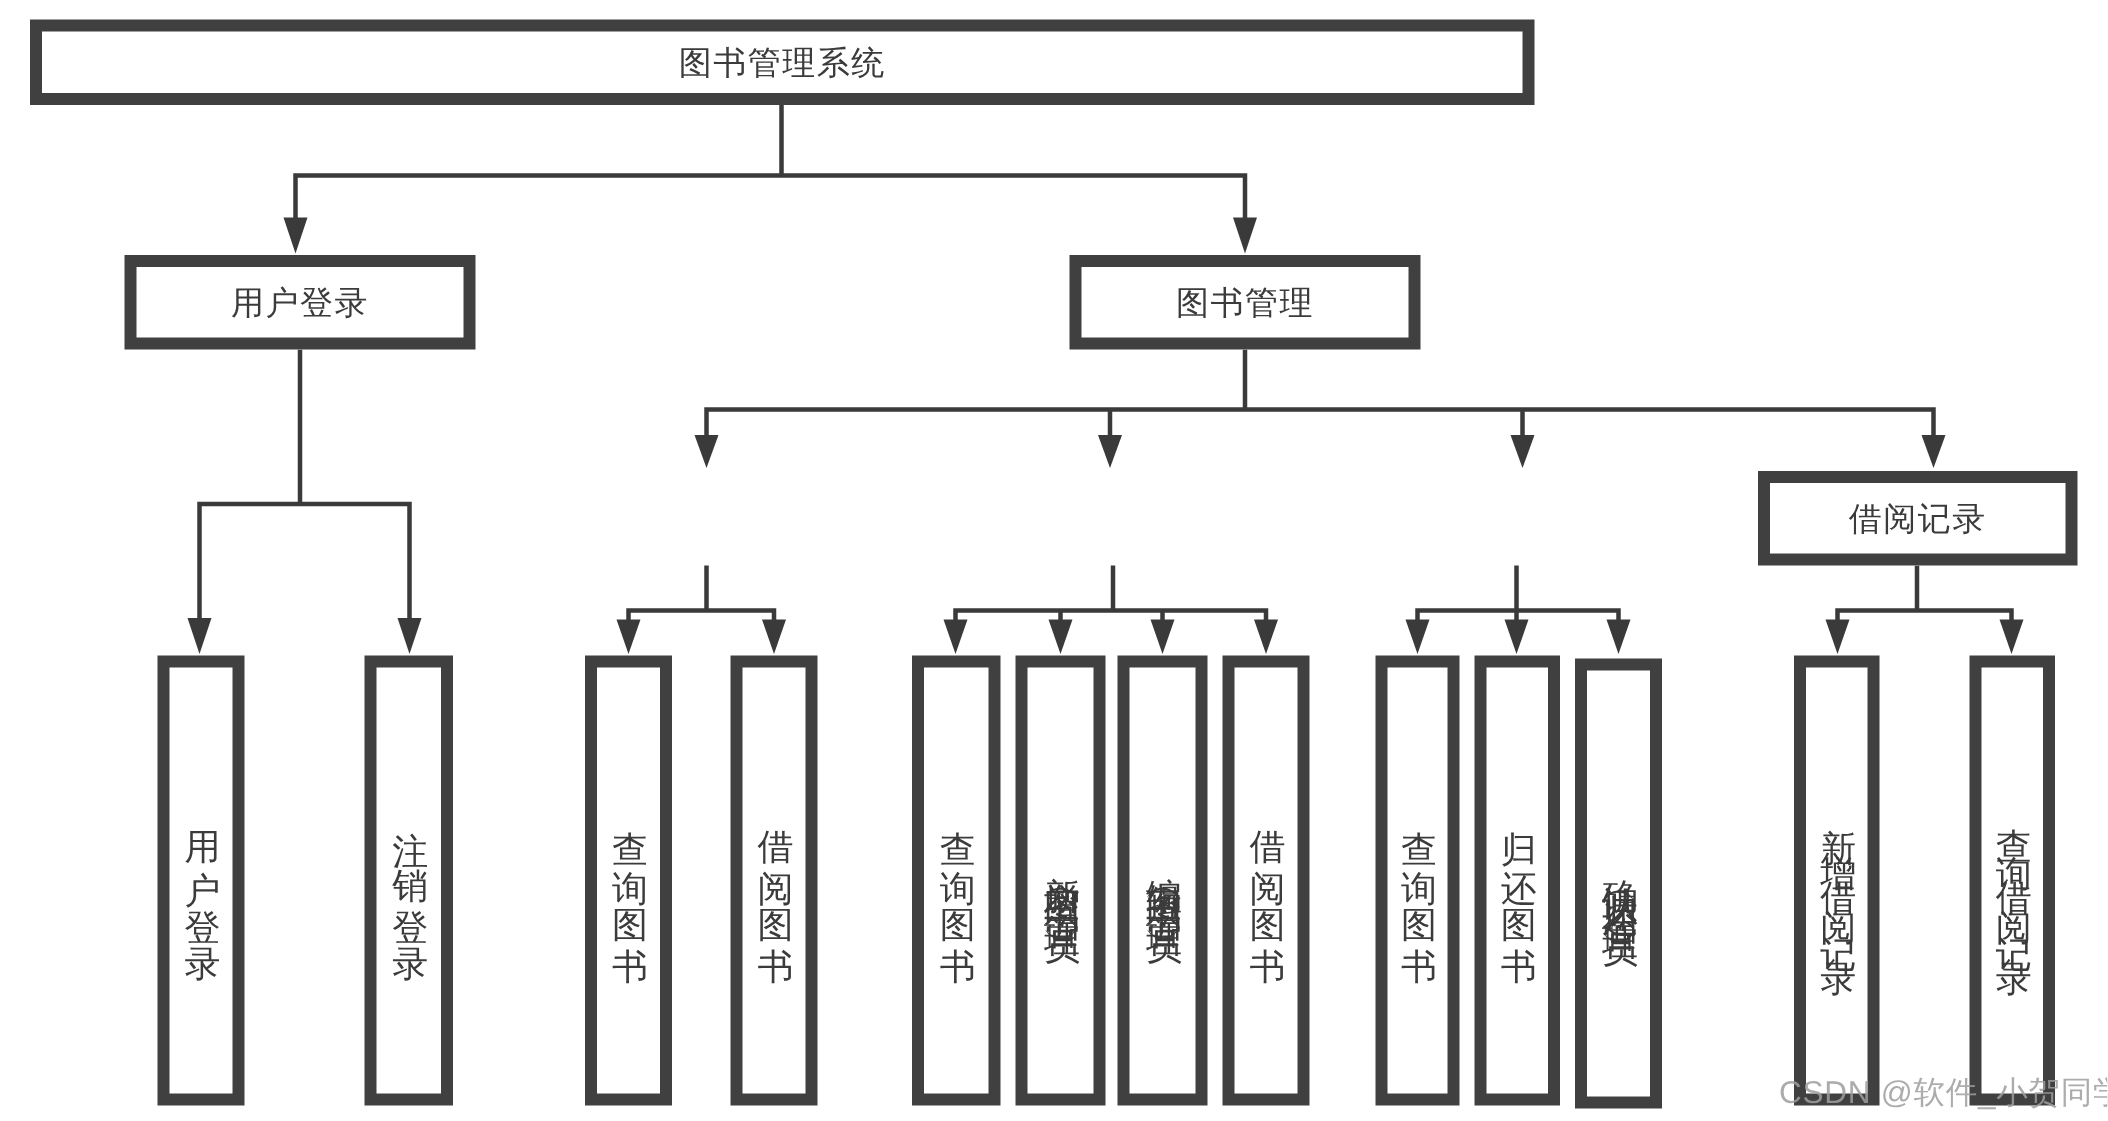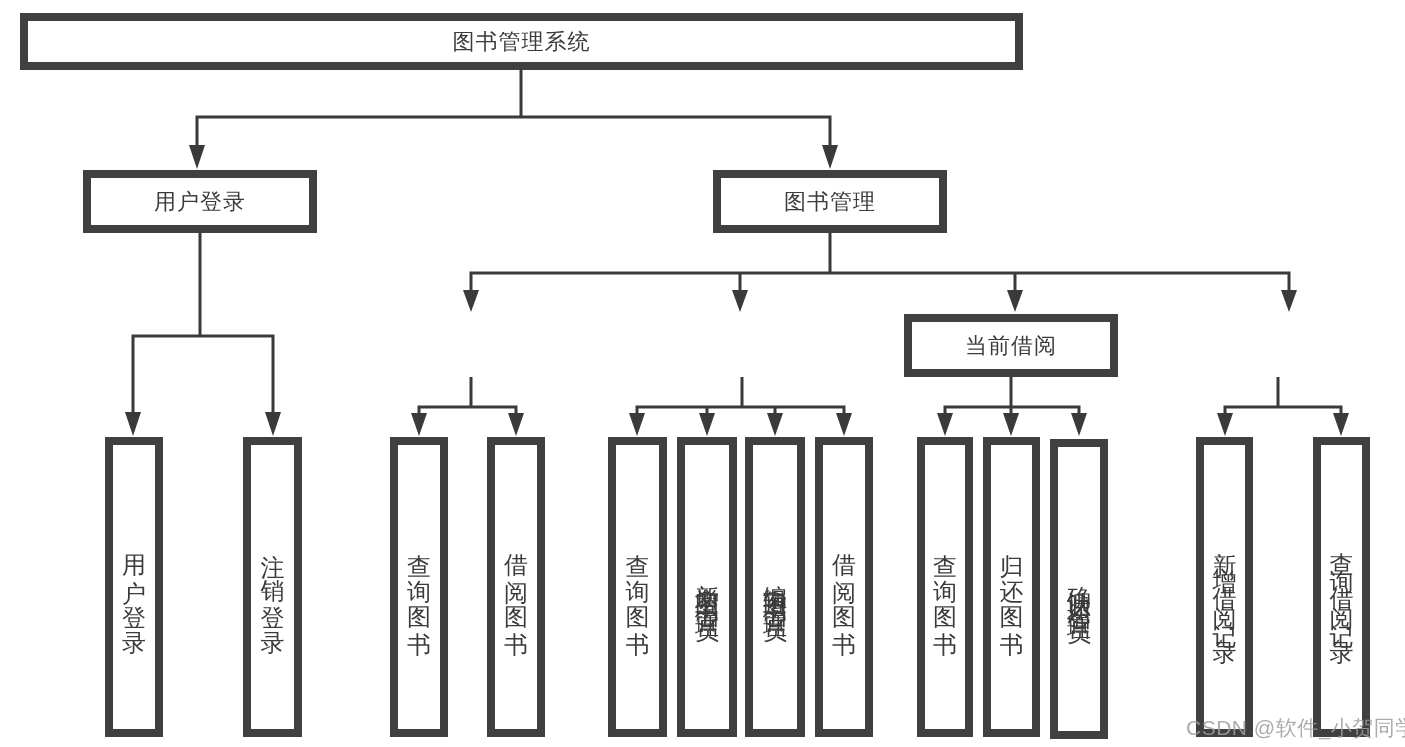--- a/index.html
+++ b/index.html
@@ -85,21 +85,21 @@
       <polygon points="1225,436 1217,413 1233,413"></polygon>
       <polygon points="1341,436 1333,413 1349,413"></polygon>
     </g>
   </svg>
 
   <div class="node h" style="left:20px;top:13px;width:1003px;height:57px">图书管理系统</div>
 
   <div class="node h" style="left:83px;top:170px;width:234px;height:63px">用户登录</div>
   <div class="node h" style="left:713px;top:170px;width:234px;height:63px">图书管理</div>
 
-  <div class="node h" style="left:904px;top:314px;width:214px;height:63px">当前借阅</div>
+  <div class="node h" style="left:1172px;top:314px;width:213px;height:63px">借阅记录</div>
 
   <div class="node v ls-lg" style="left:105px;top:437px;width:58px;height:300px">
       <span>用户登录</span>
     </div>
   <div class="node v ls-lg" style="left:243px;top:437px;width:59px;height:300px">
       <span>注销登录</span>
     </div>
 
   <div class="node v ls-lg" style="left:390px;top:437px;width:58px;height:300px">
       <span>查询图书</span>

